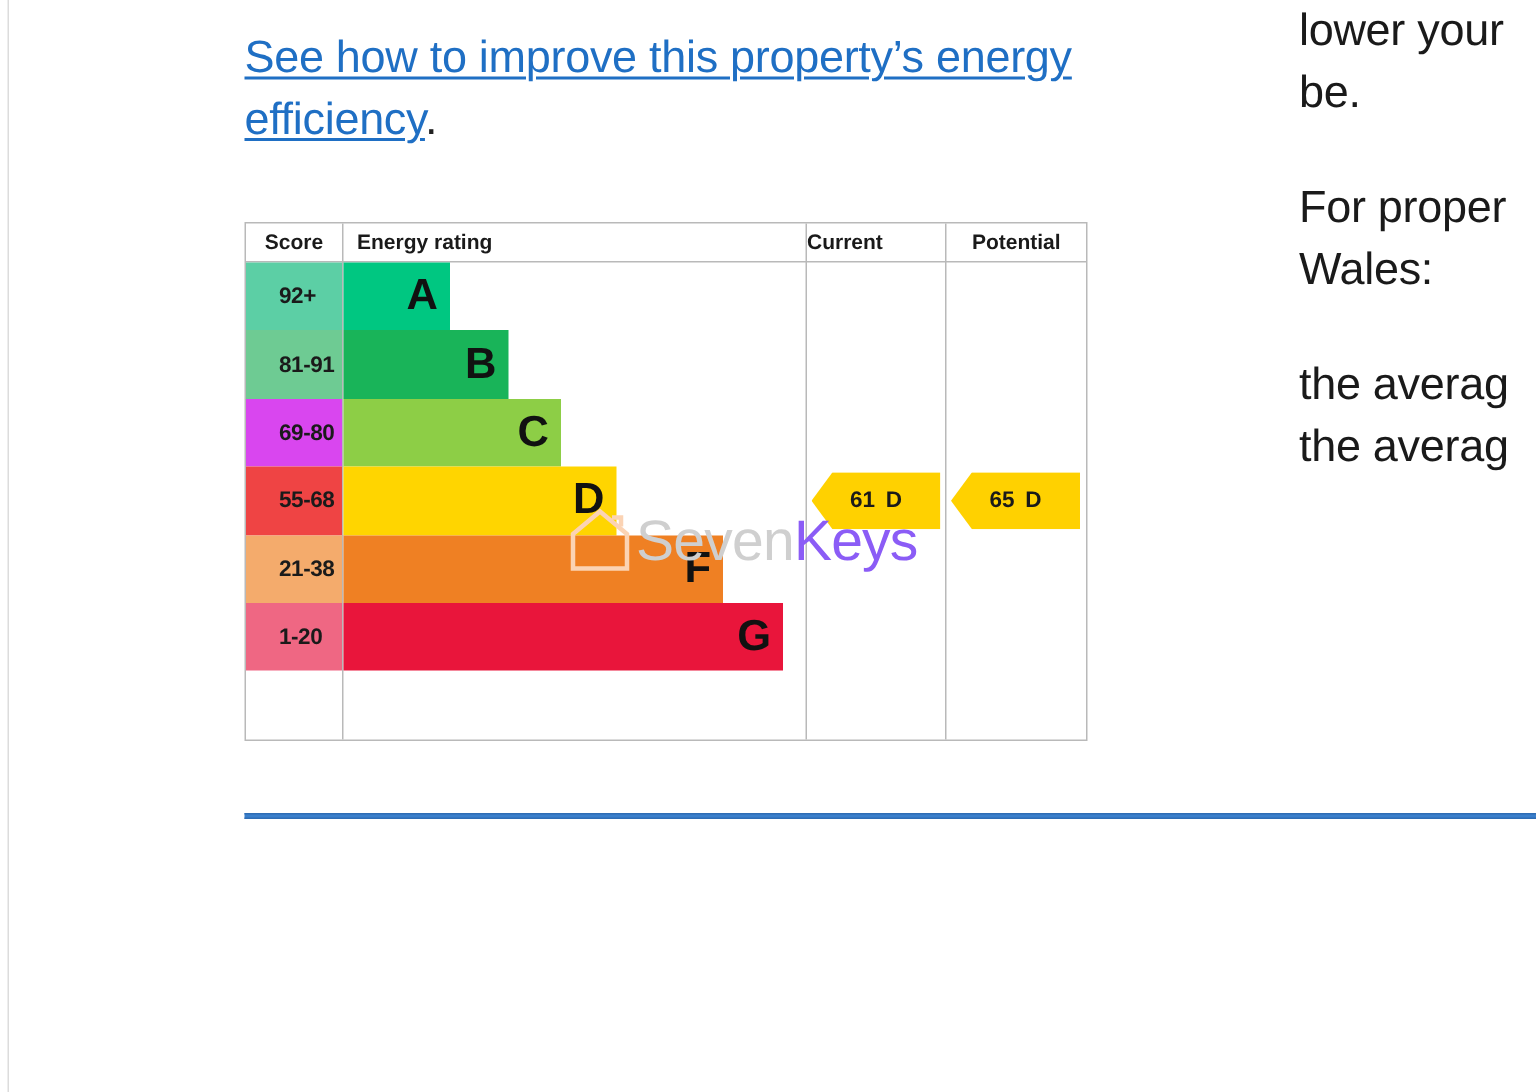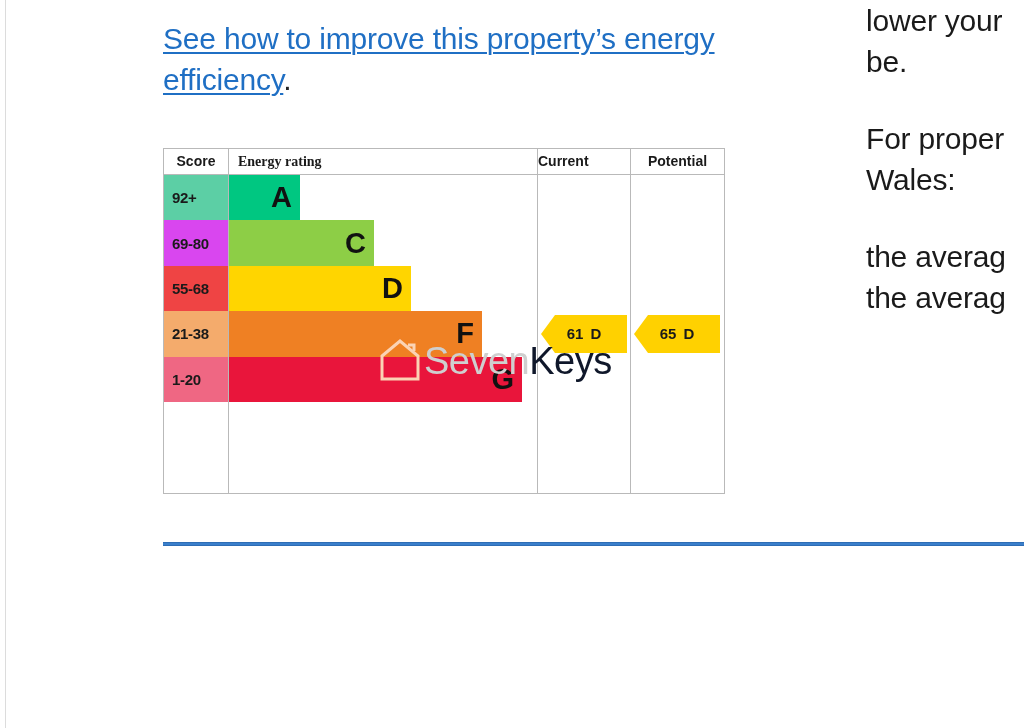--- a/index.html
+++ b/index.html
@@ -75,21 +75,21 @@
     position: absolute;
     top: 0;
     height: 25px;
     line-height: 25px;
     font-size: 14px;
     font-weight: bold;
     color: #1a1a1a;
     box-sizing: border-box;
   }
   .hcell.h-score   { left: 0px;   width: 64px;  text-align: center; }
-  .hcell.h-rating  { left: 65px;  width: 308px; padding-left: 9px; font-family: Liberation Serif, serif; }
+  .hcell.h-rating  { left: 65px;  width: 308px; padding-left: 9px; }
   .hcell.h-current { left: 374px; width: 92px;  }
   .hcell.h-potent  { left: 467px; width: 93px;  text-align: center; }
 
   
   .vrule {
     position: absolute;
     top: 0;
     width: 1px;
     background: #b9b9b9;
   }
@@ -111,21 +111,21 @@
     position: absolute;
     left: 0;
     top: 0;
     width: 64px;
     height: 100%;
     font-size: 15px;
     font-weight: bold;
     color: #1a1a1a;
     display: flex;
     align-items: center;
-    padding-left: 8px;
+    padding-left: 22px;
     box-sizing: border-box;
     letter-spacing: -0.3px;
   }
   .bar {
     position: absolute;
     left: 65px;
     top: 0;
     height: 100%;
     display: flex;
     align-items: center;
@@ -171,21 +171,21 @@
   }
   .wm-house { flex: 0 0 auto; margin-right: 2px; }
   .wm-text {
     font-size: 38px;
     line-height: 1;
     font-weight: 400;
     letter-spacing: -0.5px;
     white-space: nowrap;
   }
   .wm-seven { color: #cfcfcf; margin-top: 38px; }
-  .wm-keys  { color: #0f172a; margin-top: 32px; }
+  .wm-keys  { color: #8b5cf6; margin-top: 32px; }
 
   
   .right-col {
     position: absolute;
     left: 866px;
     top: 0;
     width: 300px;
     font-size: 30px;
     line-height: 41px;
     color: #1a1a1a;
@@ -227,20 +227,26 @@
 
     <div class="vrule v-score"></div>
     <div class="vrule v-current"></div>
     <div class="vrule v-potent"></div>
 
     <div class="epc-body" id="epc-body">
         <div class="epc-row">
           <div class="score-cell" style="background: rgb(92, 207, 165);">92+</div>
           <div class="bar" style="background: rgb(0, 199, 129); width: 71px;">
             <span class="bar-letter">A</span>
+          </div>
+        </div>
+        <div class="epc-row">
+          <div class="score-cell" style="background: rgb(110, 203, 147);">81-91</div>
+          <div class="bar" style="background: rgb(25, 180, 89); width: 110px;">
+            <span class="bar-letter">B</span>
           </div>
         </div>
         <div class="epc-row">
           <div class="score-cell" style="background: #d946ef;">69-80</div>
           <div class="bar" style="background: rgb(141, 206, 70); width: 145px;">
             <span class="bar-letter">C</span>
           </div>
         </div>
         <div class="epc-row">
           <div class="score-cell" style="background: #ef4444;">55-68</div>

